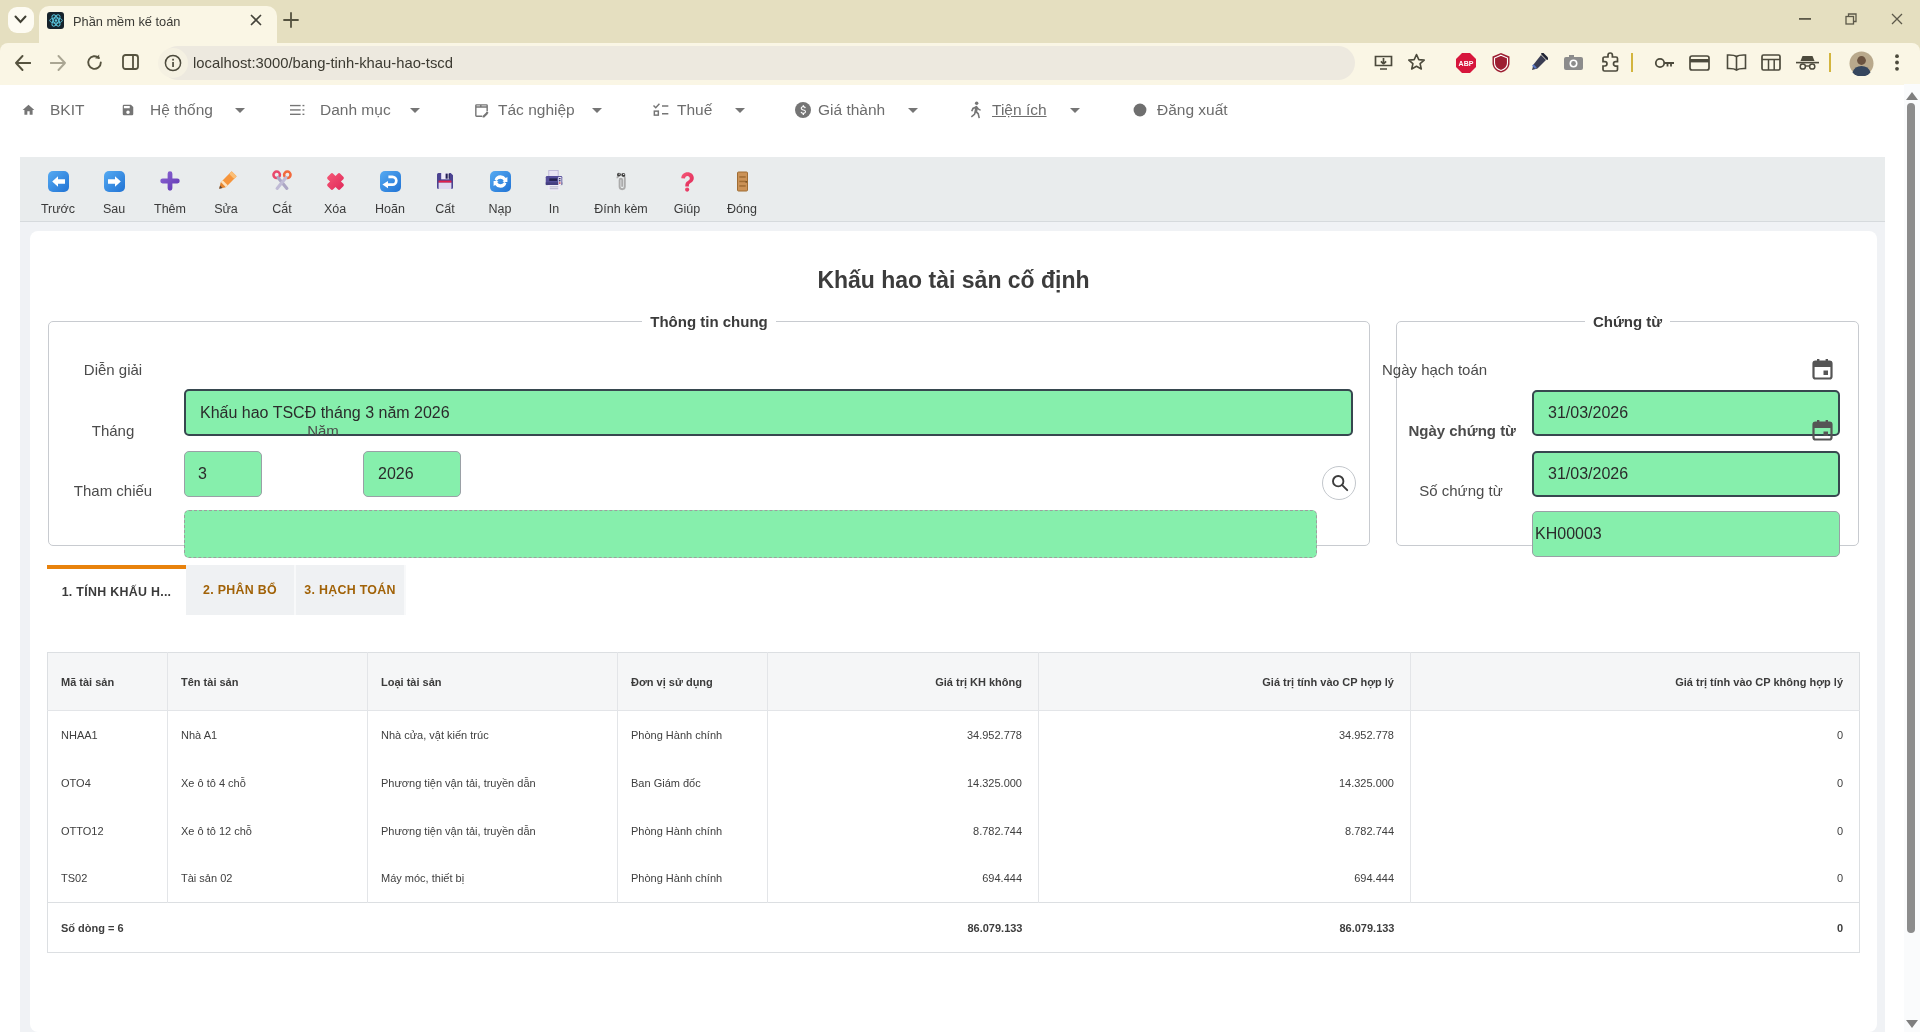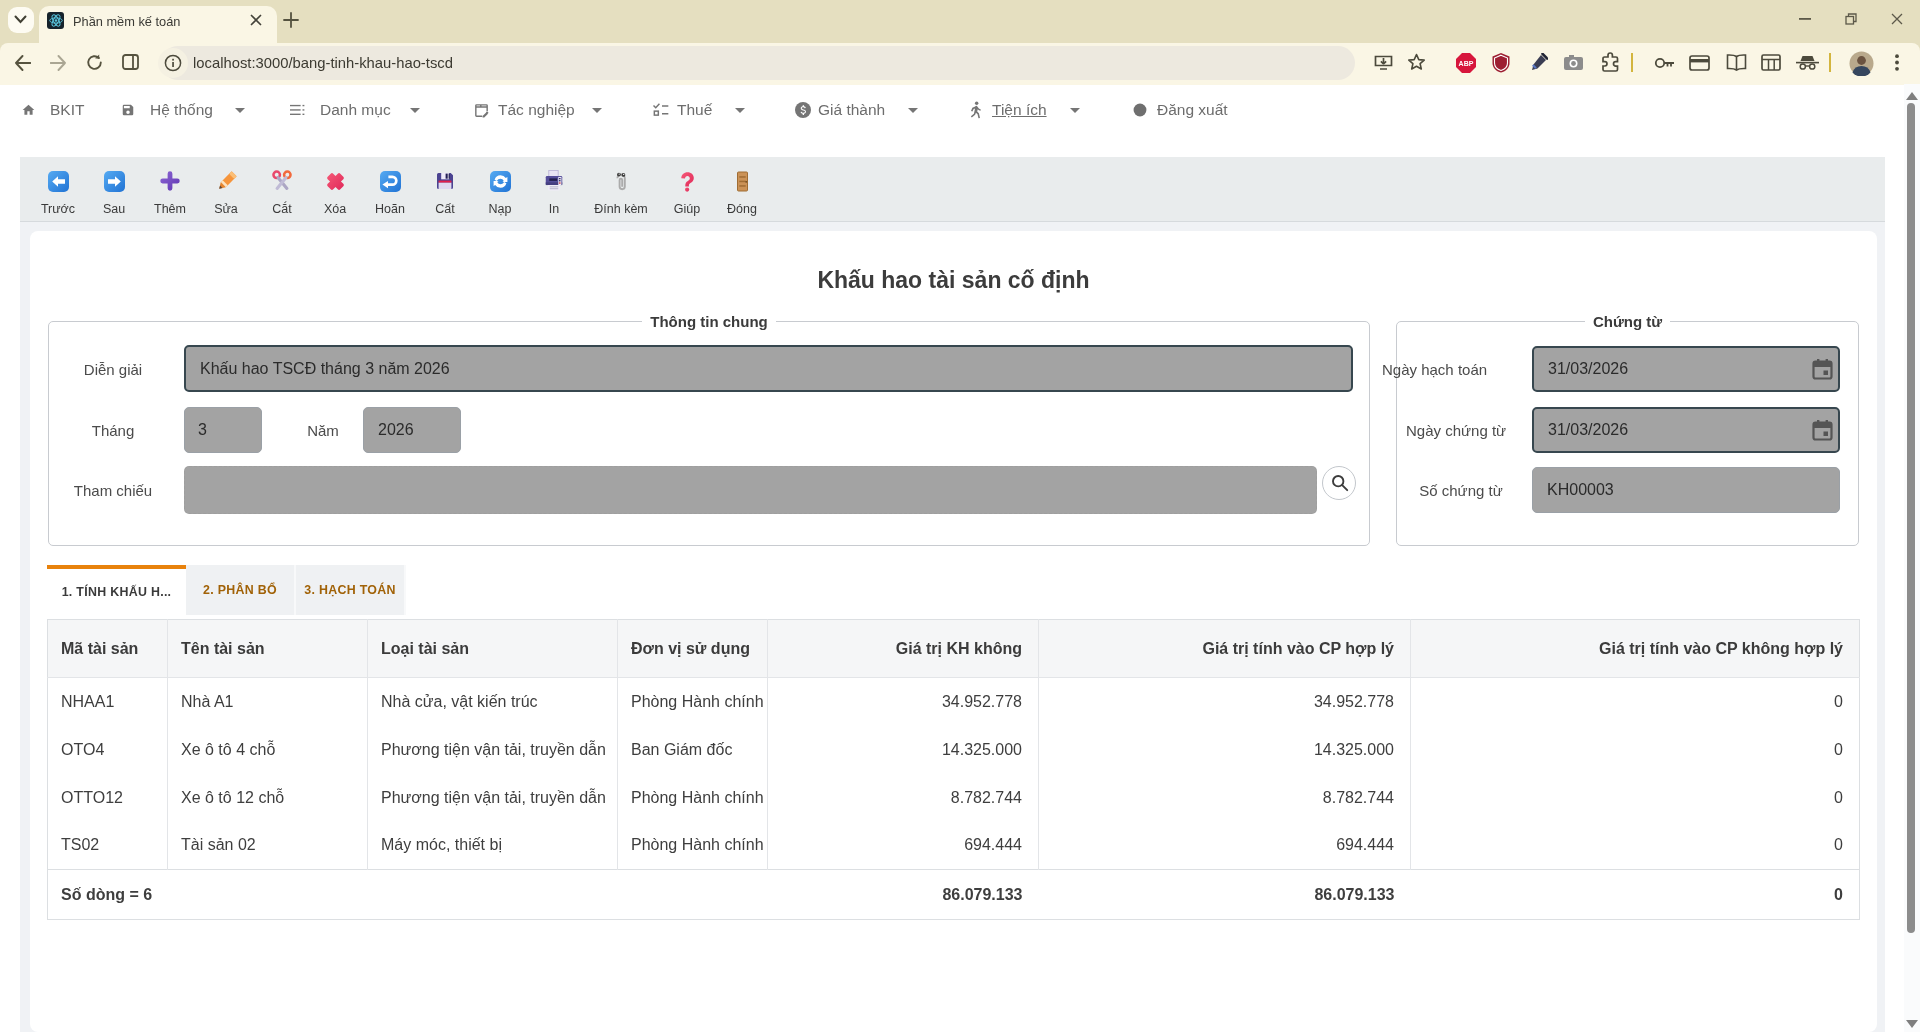--- a/index.html
+++ b/index.html
@@ -33,33 +33,33 @@
   
   #card { left:30px; top:231px; width:1847px; height:801px; background:#ffffff; border-radius:8px; }
   #title { left:30px; top:267px; width:1847px; text-align:center; font-size:23px; font-weight:bold; color:#3c3c3c; }
 
   fieldset.box { position:absolute; border:1px solid #c8cbd0; border-radius:5px; }
   fieldset.box legend { margin:0 auto; padding:0 8px; font-size:15px; font-weight:bold; color:#3b3b3b; }
   #fs1 { left:48px; top:313px; width:1322px; height:233px; }
   #fs2 { left:1396px; top:313px; width:463px; height:233px; }
 
   .flabel { position:absolute; font-size:15px; color:#4b4b4b; }
-  .finput { position:absolute; background:#a3a3a3; border-radius:5px; font-size:16px; color:#2b2b2b; display:flex; align-items:center; }
+  .finput { position:absolute; background:#86efac; border-radius:5px; font-size:16px; color:#2b2b2b; display:flex; align-items:center;margin-top:44px; }
   .b-dark { border:2px solid #37474f; }
   .b-grey { border:1px solid #9aa0a6; }
   .b-dash { border:1px dashed #9e9e9e; }
 
   
   .tabbtn { position:absolute; top:565px; height:50px; display:flex; align-items:center; justify-content:center; font-size:12.4px; font-weight:bold; color:#a16207; background:#eff1f3; border-right:2px solid #f8f9fa; letter-spacing:0.3px;}
   #tabb1 { left:47px; width:139px; background:#ffffff; border-top:4px solid #e8820c; border-right:none; color:#3a3a3a;}
   #tabb2 { left:186px; width:110px; }
   #tabb3 { left:296px; width:110px; }
 
   
-  #tbl { position:absolute; left:47px; top:619px; width:1812px; border-collapse:collapse; table-layout:fixed; font-size:16px; color:#3e3e3e; }
+  #tbl { position:absolute; left:47px; top:652px; width:1812px; border-collapse:collapse; table-layout:fixed; font-size:11px; color:#3e3e3e; }
   #tbl th { background:#f5f6f7; font-weight:bold; color:#3b3b3b; height:58px; }
   #tbl td { height:48px; }
   #tbl th, #tbl td { border-left:1px solid #e3e5e8; padding:0 16px 0 13px; text-align:left; vertical-align:middle; white-space:nowrap; }
   #tbl th:first-child, #tbl td:first-child { border-left:none; }
   #tbl .num { text-align:right; }
   #tbl thead th { border-bottom:1px solid #e3e5e8; }
   #tbl { border:1px solid #dcdfe2; }
   #tbl tfoot td { border-top:1px solid #dcdfe2; border-left:none; font-weight:bold; height:50px; }
 
   
@@ -517,24 +517,24 @@
   <div class="finput b-grey" style="left:184px; top:407px; width:78px; height:46px; padding-left:13px;">3</div>
   <div class="flabel" style="left:288px; top:422px; width:70px; text-align:center;">Năm</div>
   <div class="finput b-grey" style="left:363px; top:407px; width:98px; height:46px; padding-left:14px;">2026</div>
 
   <div class="flabel" style="left:58px; top:482px; width:110px; text-align:center;">Tham chiếu</div>
   <div class="finput b-dash" style="left:184px; top:466px; width:1133px; height:48px;"></div>
   <div class="abs" style="left:1322px; top:466px; width:34px; height:34px; border:1px solid #c3c7cc; border-radius:50%;"></div>
 
   <div class="flabel" style="left:1382px; top:361px; width:110px; text-align:left;">Ngày hạch toán</div>
   <div class="finput b-dark" style="left:1532px; top:346px; width:308px; height:46px; padding-left:14px;">31/03/2026</div>
-  <div class="flabel" style="left:1406px; top:422px; width:110px; text-align:left;">Ngày chứng từ</div>
+  <div class="flabel" style="left:1406px; top:422px; width:110px; text-align:right;font-weight:bold;">Ngày chứng từ</div>
   <div class="finput b-dark" style="left:1532px; top:407px; width:308px; height:46px; padding-left:14px;">31/03/2026</div>
   <div class="flabel" style="left:1406px; top:482px; width:110px; text-align:center;">Số chứng từ</div>
-  <div class="finput b-grey" style="left:1532px; top:467px; width:308px; height:46px; padding-left:14px;">KH00003</div>
+  <div class="finput b-grey" style="left:1532px; top:467px; width:308px; height:46px; padding-left:2px;">KH00003</div>
 
   <div class="tabbtn" id="tabb1">1. TÍNH KHẤU H...</div>
   <div class="tabbtn" id="tabb2">2. PHÂN BỔ</div>
   <div class="tabbtn" id="tabb3">3. HẠCH TOÁN</div>
 
   <table id="tbl">
     <colgroup>
       <col style="width:120px">
       <col style="width:200px">
       <col style="width:250px">

